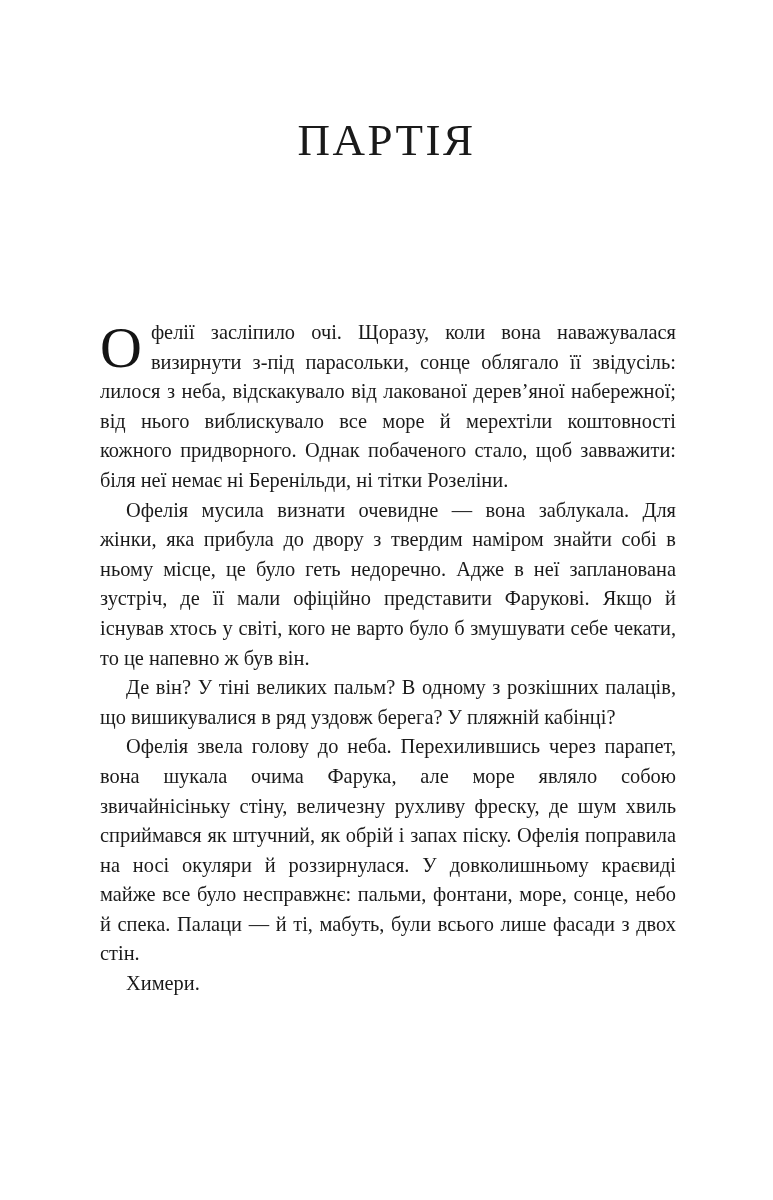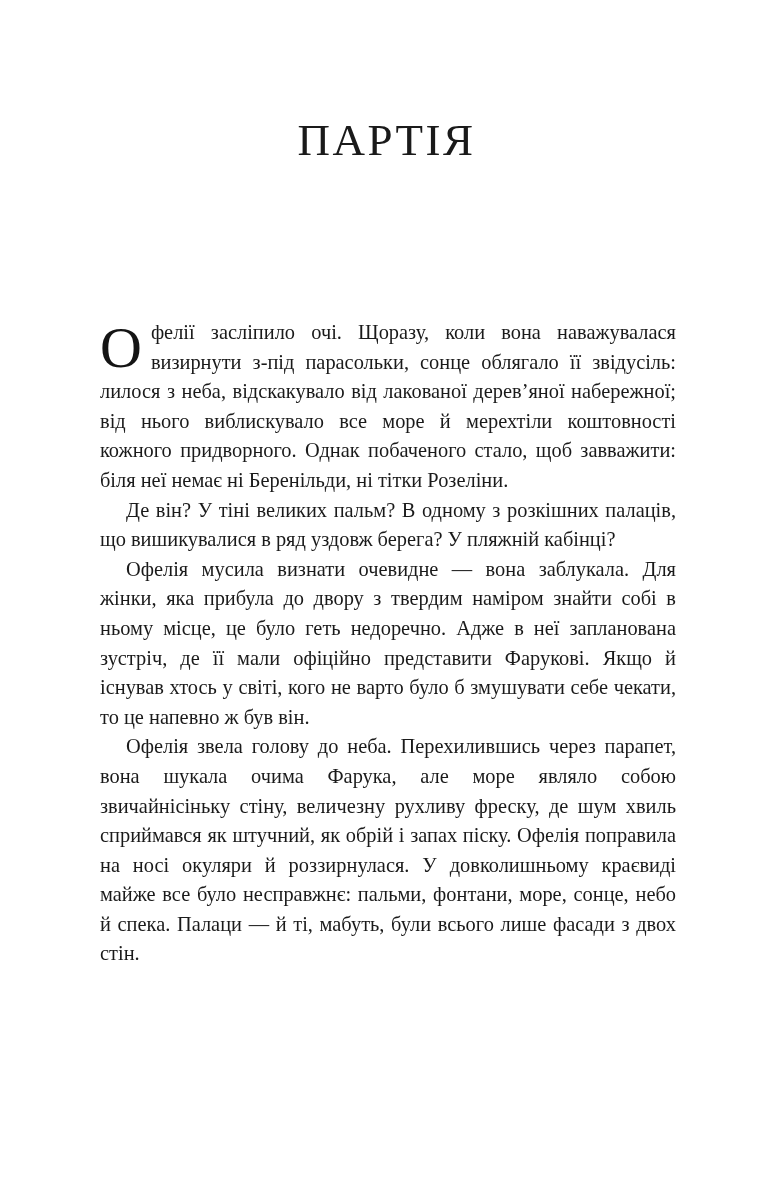--- a/index.html
+++ b/index.html
@@ -75,23 +75,24 @@
 <body>
 
 <div class="page">
 
   <h1 class="chapter-title">ПАРТІЯ</h1>
 
   <div class="body-text">
 
     <p class="para first"><span class="dropcap">О</span><span>фелії засліпило очі. Щоразу, коли вона наважувалася визирнути з-під парасольки, сонце облягало її звідусіль: лилося з неба, відскакувало від лакованої дерев’яної набережної; від нього виблискувало все море й мерехтіли коштовності кожного придворного. Однак побаченого стало, щоб завважити: біля неї немає ні Беренільди, ні тітки Розеліни.</span></p>
 
+    <p class="para">Офелія мусила визнати очевидне — вона заблукала. Для жінки, яка прибула до двору з твердим наміром знайти собі в ньому місце, це було геть недоречно. Адже в неї запланована зустріч, де її мали офіційно представити Фарукові. Якщо й існував хтось у світі, кого не варто було б змушувати себе чекати, то це напевно ж був він.</p>
+
     <p class="para">Де він? У тіні великих пальм? В одному з розкішних палаців, що вишикувалися в ряд уздовж берега? У пляжній кабінці?</p>
-
-    <p class="para">Офелія мусила визнати очевидне — вона заблукала. Для жінки, яка прибула до двору з твердим наміром знайти собі в ньому місце, це було геть недоречно. Адже в неї запланована зустріч, де її мали офіційно представити Фарукові. Якщо й існував хтось у світі, кого не варто було б змушувати себе чекати, то це напевно ж був він.</p>
 
     <p class="para">Офелія звела голову до неба. Перехилившись через парапет, вона шукала очима Фарука, але море являло собою звичайнісіньку стіну, величезну рухливу фреску, де шум хвиль сприймався як штучний, як обрій і запах піску. Офелія поправила на носі окуляри й роззирнулася. У довколишньому краєвиді майже все було несправжнє: пальми, фонтани, море, сонце, небо й спека. Палаци — й ті, мабуть, були всього лише фасади з двох стін.</p>
 
+    <p class="para">Химери.</p>
 
 
   </div>
 
 </div>
 
 </body></html>

